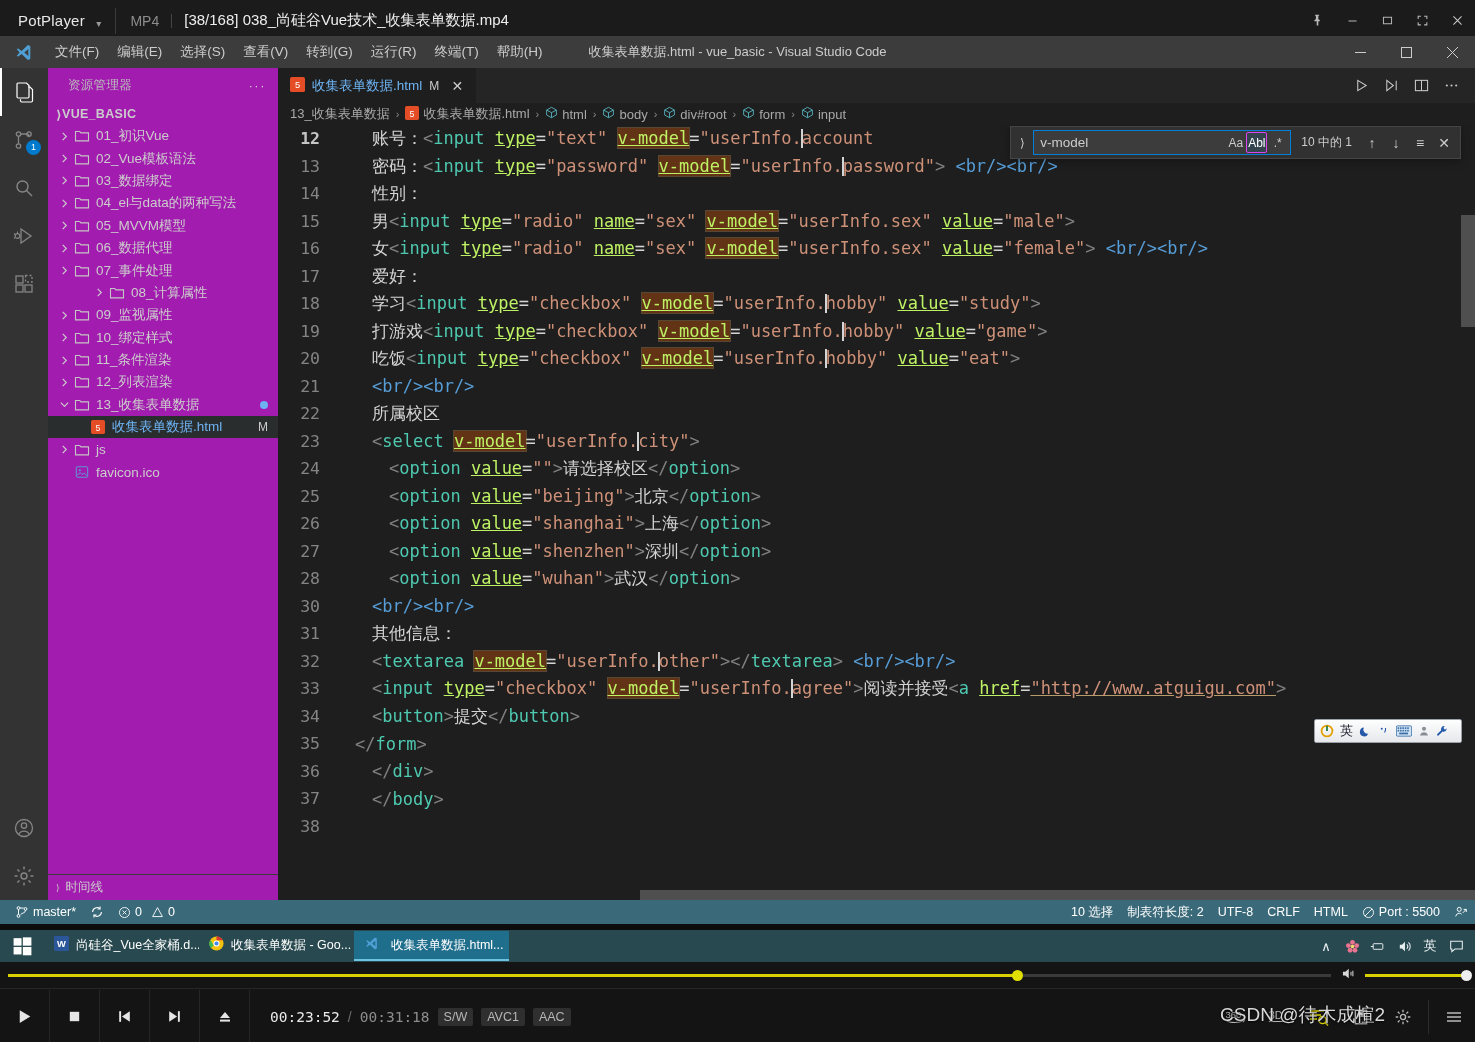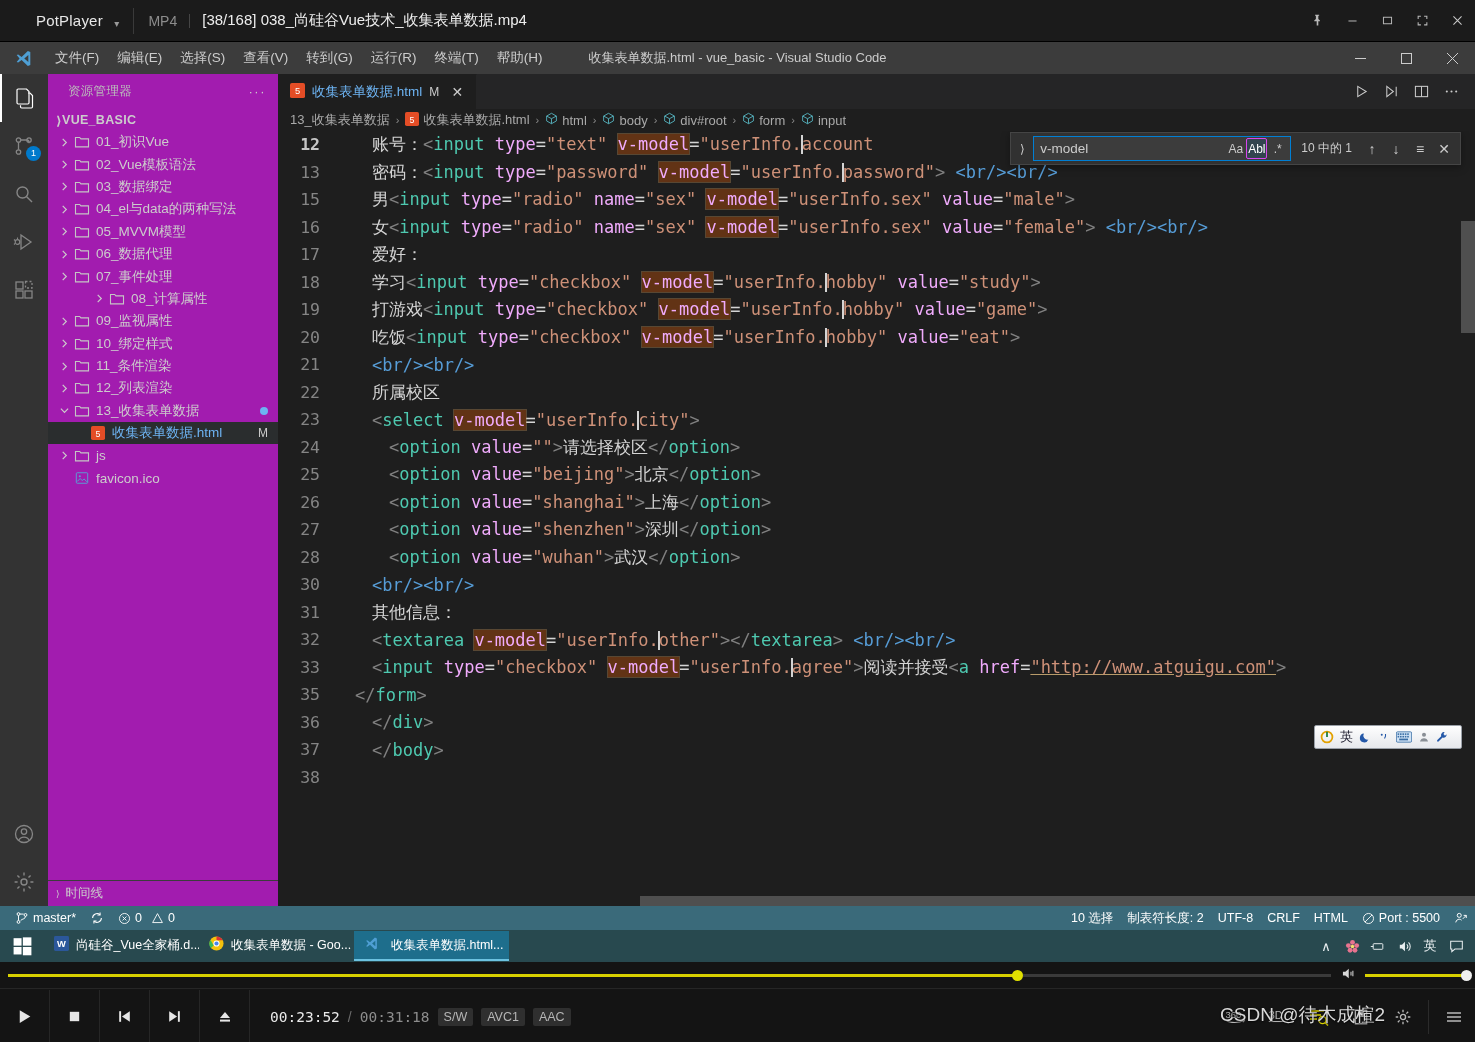--- a/index.html
+++ b/index.html
@@ -10,34 +10,34 @@
     -webkit-font-smoothing: antialiased;
   }
   .app { position: relative; width: 1475px; height: 1042px; background:#0d0d0d; }
 
   
   .pot-titlebar {
     position:absolute; left:0; top:0; width:1475px; height:42px;
     background:#1b1b1b; display:flex; align-items:center;
     border-bottom:1px solid #000;
   }
-  .pot-brand { color:#e8e8e8; font-size:15px; padding-left:36px; letter-spacing:.2px; }
+  .pot-brand { color:#e8e8e8; font-size:15px; padding-left:18px; letter-spacing:.2px; }
   .pot-caret { color:#9a9a9a; font-size:10px; margin-left:7px; position:relative; top:1px;}
   .pot-sep { width:1px; height:26px; background:#3a3a3a; margin:0 14px; }
   .pot-type { color:#8c8c8c; font-size:14px; }
   .pot-sep2 { width:1px; height:14px; background:#454545; margin:0 12px; }
   .pot-file { color:#eeeeee; font-size:15px; }
   .pot-winbtns { margin-left:auto; display:flex; align-items:center; height:42px; }
   .pot-winbtn { width:35px; height:42px; display:flex; align-items:center; justify-content:center;
                 color:#b9b9b9; font-size:14px; }
   .pot-winbtn svg { display:block; }
 
   
   .vscode {
-    position:absolute; left:0; top:42px; width:1475px; height:888px;
+    position:absolute; left:0; top:36px; width:1475px; height:888px;
     background:#1e1e1e; display:flex; flex-direction:column;
   }
   .vs-title {
     height:32px; background:#3c3c3c; display:flex; align-items:center;
     flex:0 0 32px; position:relative;
   }
   .vs-logo { width:46px; display:flex; align-items:center; justify-content:center; }
   .vs-menu { display:flex; align-items:center; gap:0px; }
   .vs-menu-item { color:#cccccc; font-size:13.5px; padding:4px 9px; white-space:nowrap; }
   .vs-center-title {
@@ -128,21 +128,21 @@
     color:#858585; font-size:16.5px; font-family:"DejaVu Sans Mono",monospace;
   }
   .gutter.cur { color:#c6c6c6; font-weight:bold; }
   .indicator { width:6px; flex:0 0 6px; }
   .codeline.active-ind .indicator { background:#1b81a8; }
   .codetext { padding-left:26px; }
 
   
   .t-tag { color:#569cd6; }
   .t-tagname { color:#4ec9b0; }
-  .t-attr { color:#f0abfc; }
+  .t-attr { color:#bef264;text-decoration:underline; }
   .t-str { color:#ce9178; }
   .t-txt { color:#d4d4d4; }
   .t-lt { color:#808080; }
   .hl-find { background:#623315; outline:1px solid #f8b76b44; }
   .t-link { color:#ce9178; text-decoration:underline; text-decoration-color:#b89b6a; }
   .caret { display:inline-block; width:2px; height:19px; background:#d4d4d4;
            vertical-align:-4px; margin:0 -1px; }
 
   
   .findwidget {
@@ -677,38 +677,40 @@
                   <path d="M2 5l6 3.2L14 5M8 8.2v6.2" fill="none" stroke="#56b6c2" stroke-width="1.1"></path>
                 </svg></span>
               <span>input</span>
             </span>
           </div>
 
         <div class="codearea">
           <div class="codescroll" id="code-lines">
               <div class="codeline active-ind"><span class="gutter cur">12</span><span class="indicator"></span><span class="codetext" style="padding-left: 26px;"><span class="t-txt">账号：</span><span class="t-lt">&lt;</span><span class="t-tagname">input</span><span class="t-txt"> </span><span class="t-attr">type</span><span class="t-txt">=</span><span class="t-str">"text"</span><span class="t-txt"> </span><span class="t-attr hl-find">v-model</span><span class="t-txt">=</span><span class="t-str">"userInfo.</span><span class="caret"></span><span class="t-str">account</span></span></div>
               <div class="codeline"><span class="gutter">13</span><span class="indicator"></span><span class="codetext" style="padding-left: 26px;"><span class="t-txt">密码：</span><span class="t-lt">&lt;</span><span class="t-tagname">input</span><span class="t-txt"> </span><span class="t-attr">type</span><span class="t-txt">=</span><span class="t-str">"password"</span><span class="t-txt"> </span><span class="t-attr hl-find">v-model</span><span class="t-txt">=</span><span class="t-str">"userInfo.</span><span class="caret"></span><span class="t-str">password"</span><span class="t-lt">&gt;</span><span class="t-txt"> </span><span class="t-tag">&lt;br/&gt;&lt;br/&gt;</span></span></div>
+              <div class="codeline"><span class="gutter">14</span><span class="indicator"></span><span class="codetext" style="padding-left: 26px;"><span class="t-txt">性别：</span></span></div>
               <div class="codeline"><span class="gutter">15</span><span class="indicator"></span><span class="codetext" style="padding-left: 26px;"><span class="t-txt">男</span><span class="t-lt">&lt;</span><span class="t-tagname">input</span><span class="t-txt"> </span><span class="t-attr">type</span><span class="t-txt">=</span><span class="t-str">"radio"</span><span class="t-txt"> </span><span class="t-attr">name</span><span class="t-txt">=</span><span class="t-str">"sex"</span><span class="t-txt"> </span><span class="t-attr hl-find">v-model</span><span class="t-txt">=</span><span class="t-str">"userInfo.sex"</span><span class="t-txt"> </span><span class="t-attr">value</span><span class="t-txt">=</span><span class="t-str">"male"</span><span class="t-lt">&gt;</span></span></div>
               <div class="codeline"><span class="gutter">16</span><span class="indicator"></span><span class="codetext" style="padding-left: 26px;"><span class="t-txt">女</span><span class="t-lt">&lt;</span><span class="t-tagname">input</span><span class="t-txt"> </span><span class="t-attr">type</span><span class="t-txt">=</span><span class="t-str">"radio"</span><span class="t-txt"> </span><span class="t-attr">name</span><span class="t-txt">=</span><span class="t-str">"sex"</span><span class="t-txt"> </span><span class="t-attr hl-find">v-model</span><span class="t-txt">=</span><span class="t-str">"userInfo.sex"</span><span class="t-txt"> </span><span class="t-attr">value</span><span class="t-txt">=</span><span class="t-str">"female"</span><span class="t-lt">&gt;</span><span class="t-txt"> </span><span class="t-tag">&lt;br/&gt;&lt;br/&gt;</span></span></div>
               <div class="codeline"><span class="gutter">17</span><span class="indicator"></span><span class="codetext" style="padding-left: 26px;"><span class="t-txt">爱好：</span></span></div>
               <div class="codeline"><span class="gutter">18</span><span class="indicator"></span><span class="codetext" style="padding-left: 26px;"><span class="t-txt">学习</span><span class="t-lt">&lt;</span><span class="t-tagname">input</span><span class="t-txt"> </span><span class="t-attr">type</span><span class="t-txt">=</span><span class="t-str">"checkbox"</span><span class="t-txt"> </span><span class="t-attr hl-find">v-model</span><span class="t-txt">=</span><span class="t-str">"userInfo.</span><span class="caret"></span><span class="t-str">hobby"</span><span class="t-txt"> </span><span class="t-attr">value</span><span class="t-txt">=</span><span class="t-str">"study"</span><span class="t-lt">&gt;</span></span></div>
               <div class="codeline"><span class="gutter">19</span><span class="indicator"></span><span class="codetext" style="padding-left: 26px;"><span class="t-txt">打游戏</span><span class="t-lt">&lt;</span><span class="t-tagname">input</span><span class="t-txt"> </span><span class="t-attr">type</span><span class="t-txt">=</span><span class="t-str">"checkbox"</span><span class="t-txt"> </span><span class="t-attr hl-find">v-model</span><span class="t-txt">=</span><span class="t-str">"userInfo.</span><span class="caret"></span><span class="t-str">hobby"</span><span class="t-txt"> </span><span class="t-attr">value</span><span class="t-txt">=</span><span class="t-str">"game"</span><span class="t-lt">&gt;</span></span></div>
               <div class="codeline"><span class="gutter">20</span><span class="indicator"></span><span class="codetext" style="padding-left: 26px;"><span class="t-txt">吃饭</span><span class="t-lt">&lt;</span><span class="t-tagname">input</span><span class="t-txt"> </span><span class="t-attr">type</span><span class="t-txt">=</span><span class="t-str">"checkbox"</span><span class="t-txt"> </span><span class="t-attr hl-find">v-model</span><span class="t-txt">=</span><span class="t-str">"userInfo.</span><span class="caret"></span><span class="t-str">hobby"</span><span class="t-txt"> </span><span class="t-attr">value</span><span class="t-txt">=</span><span class="t-str">"eat"</span><span class="t-lt">&gt;</span></span></div>
               <div class="codeline"><span class="gutter">21</span><span class="indicator"></span><span class="codetext" style="padding-left: 26px;"><span class="t-tag">&lt;br/&gt;&lt;br/&gt;</span></span></div>
               <div class="codeline"><span class="gutter">22</span><span class="indicator"></span><span class="codetext" style="padding-left: 26px;"><span class="t-txt">所属校区</span></span></div>
               <div class="codeline"><span class="gutter">23</span><span class="indicator"></span><span class="codetext" style="padding-left: 26px;"><span class="t-lt">&lt;</span><span class="t-tagname">select</span><span class="t-txt"> </span><span class="t-attr hl-find">v-model</span><span class="t-txt">=</span><span class="t-str">"userInfo.</span><span class="caret"></span><span class="t-str">city"</span><span class="t-lt">&gt;</span></span></div>
               <div class="codeline"><span class="gutter">24</span><span class="indicator"></span><span class="codetext" style="padding-left: 43px;"><span class="t-lt">&lt;</span><span class="t-tagname">option</span><span class="t-txt"> </span><span class="t-attr">value</span><span class="t-txt">=</span><span class="t-str">""</span><span class="t-lt">&gt;</span><span class="t-txt">请选择校区</span><span class="t-lt">&lt;/</span><span class="t-tagname">option</span><span class="t-lt">&gt;</span></span></div>
               <div class="codeline"><span class="gutter">25</span><span class="indicator"></span><span class="codetext" style="padding-left: 43px;"><span class="t-lt">&lt;</span><span class="t-tagname">option</span><span class="t-txt"> </span><span class="t-attr">value</span><span class="t-txt">=</span><span class="t-str">"beijing"</span><span class="t-lt">&gt;</span><span class="t-txt">北京</span><span class="t-lt">&lt;/</span><span class="t-tagname">option</span><span class="t-lt">&gt;</span></span></div>
               <div class="codeline"><span class="gutter">26</span><span class="indicator"></span><span class="codetext" style="padding-left: 43px;"><span class="t-lt">&lt;</span><span class="t-tagname">option</span><span class="t-txt"> </span><span class="t-attr">value</span><span class="t-txt">=</span><span class="t-str">"shanghai"</span><span class="t-lt">&gt;</span><span class="t-txt">上海</span><span class="t-lt">&lt;/</span><span class="t-tagname">option</span><span class="t-lt">&gt;</span></span></div>
               <div class="codeline"><span class="gutter">27</span><span class="indicator"></span><span class="codetext" style="padding-left: 43px;"><span class="t-lt">&lt;</span><span class="t-tagname">option</span><span class="t-txt"> </span><span class="t-attr">value</span><span class="t-txt">=</span><span class="t-str">"shenzhen"</span><span class="t-lt">&gt;</span><span class="t-txt">深圳</span><span class="t-lt">&lt;/</span><span class="t-tagname">option</span><span class="t-lt">&gt;</span></span></div>
               <div class="codeline"><span class="gutter">28</span><span class="indicator"></span><span class="codetext" style="padding-left: 43px;"><span class="t-lt">&lt;</span><span class="t-tagname">option</span><span class="t-txt"> </span><span class="t-attr">value</span><span class="t-txt">=</span><span class="t-str">"wuhan"</span><span class="t-lt">&gt;</span><span class="t-txt">武汉</span><span class="t-lt">&lt;/</span><span class="t-tagname">option</span><span class="t-lt">&gt;</span></span></div>
               <div class="codeline"><span class="gutter">30</span><span class="indicator"></span><span class="codetext" style="padding-left: 26px;"><span class="t-tag">&lt;br/&gt;&lt;br/&gt;</span></span></div>
               <div class="codeline"><span class="gutter">31</span><span class="indicator"></span><span class="codetext" style="padding-left: 26px;"><span class="t-txt">其他信息：</span></span></div>
               <div class="codeline"><span class="gutter">32</span><span class="indicator"></span><span class="codetext" style="padding-left: 26px;"><span class="t-lt">&lt;</span><span class="t-tagname">textarea</span><span class="t-txt"> </span><span class="t-attr hl-find">v-model</span><span class="t-txt">=</span><span class="t-str">"userInfo.</span><span class="caret"></span><span class="t-str">other"</span><span class="t-lt">&gt;</span><span class="t-lt">&lt;/</span><span class="t-tagname">textarea</span><span class="t-lt">&gt;</span><span class="t-txt"> </span><span class="t-tag">&lt;br/&gt;&lt;br/&gt;</span></span></div>
               <div class="codeline"><span class="gutter">33</span><span class="indicator"></span><span class="codetext" style="padding-left: 26px;"><span class="t-lt">&lt;</span><span class="t-tagname">input</span><span class="t-txt"> </span><span class="t-attr">type</span><span class="t-txt">=</span><span class="t-str">"checkbox"</span><span class="t-txt"> </span><span class="t-attr hl-find">v-model</span><span class="t-txt">=</span><span class="t-str">"userInfo.</span><span class="caret"></span><span class="t-str">agree"</span><span class="t-lt">&gt;</span><span class="t-txt">阅读并接受</span><span class="t-lt">&lt;</span><span class="t-tagname">a</span><span class="t-txt"> </span><span class="t-attr">href</span><span class="t-txt">=</span><span class="t-link">"http://www.atguigu.com"</span><span class="t-lt">&gt;</span></span></div>
+              <div class="codeline"><span class="gutter">34</span><span class="indicator"></span><span class="codetext" style="padding-left: 26px;"><span class="t-lt">&lt;</span><span class="t-tagname">button</span><span class="t-lt">&gt;</span><span class="t-txt">提交</span><span class="t-lt">&lt;/</span><span class="t-tagname">button</span><span class="t-lt">&gt;</span></span></div>
               <div class="codeline"><span class="gutter">35</span><span class="indicator"></span><span class="codetext" style="padding-left: 9px;"><span class="t-lt">&lt;/</span><span class="t-tagname">form</span><span class="t-lt">&gt;</span></span></div>
               <div class="codeline"><span class="gutter">36</span><span class="indicator"></span><span class="codetext"><span class="t-lt">&lt;/</span><span class="t-tagname">div</span><span class="t-lt">&gt;</span></span></div>
               <div class="codeline"><span class="gutter">37</span><span class="indicator"></span><span class="codetext"><span class="t-lt">&lt;/</span><span class="t-tagname">body</span><span class="t-lt">&gt;</span></span></div>
               <div class="codeline"><span class="gutter">38</span><span class="indicator"></span><span class="codetext" style="padding-left: 26px;"></span></div>
             </div>
 
           <div class="findwidget">
             <div class="fw-toggle">⟩</div>
             <div class="fw-inputwrap">
               <div class="fw-input">v-model</div>

